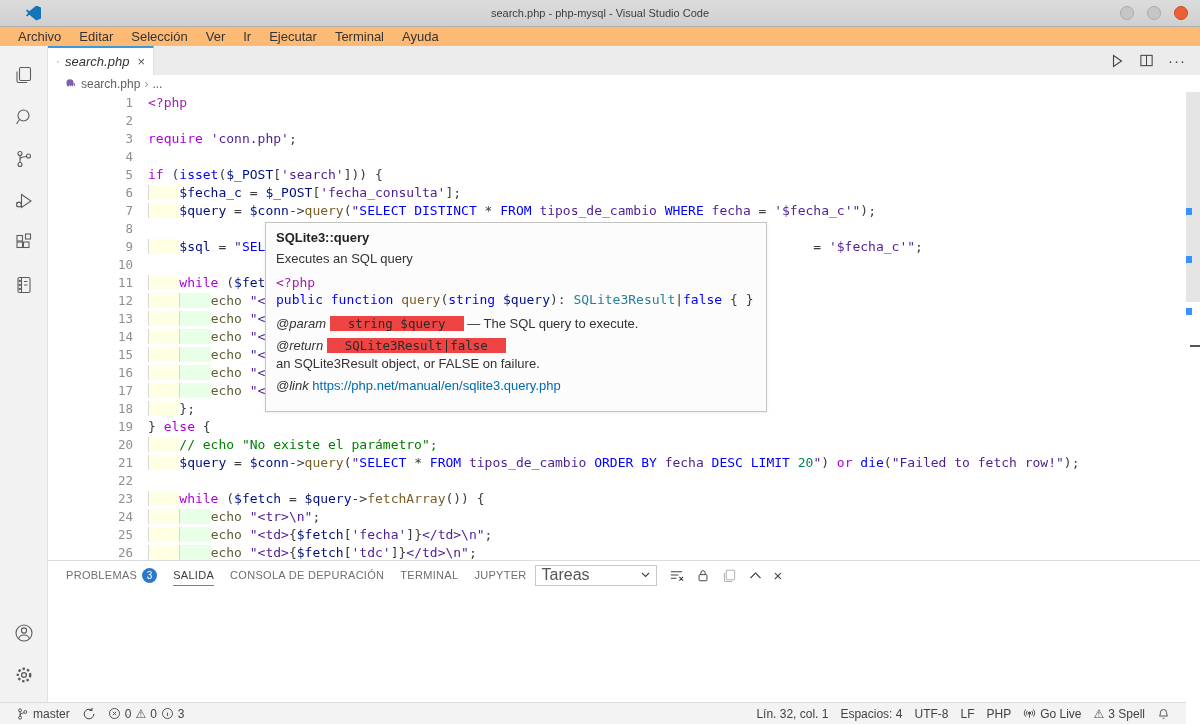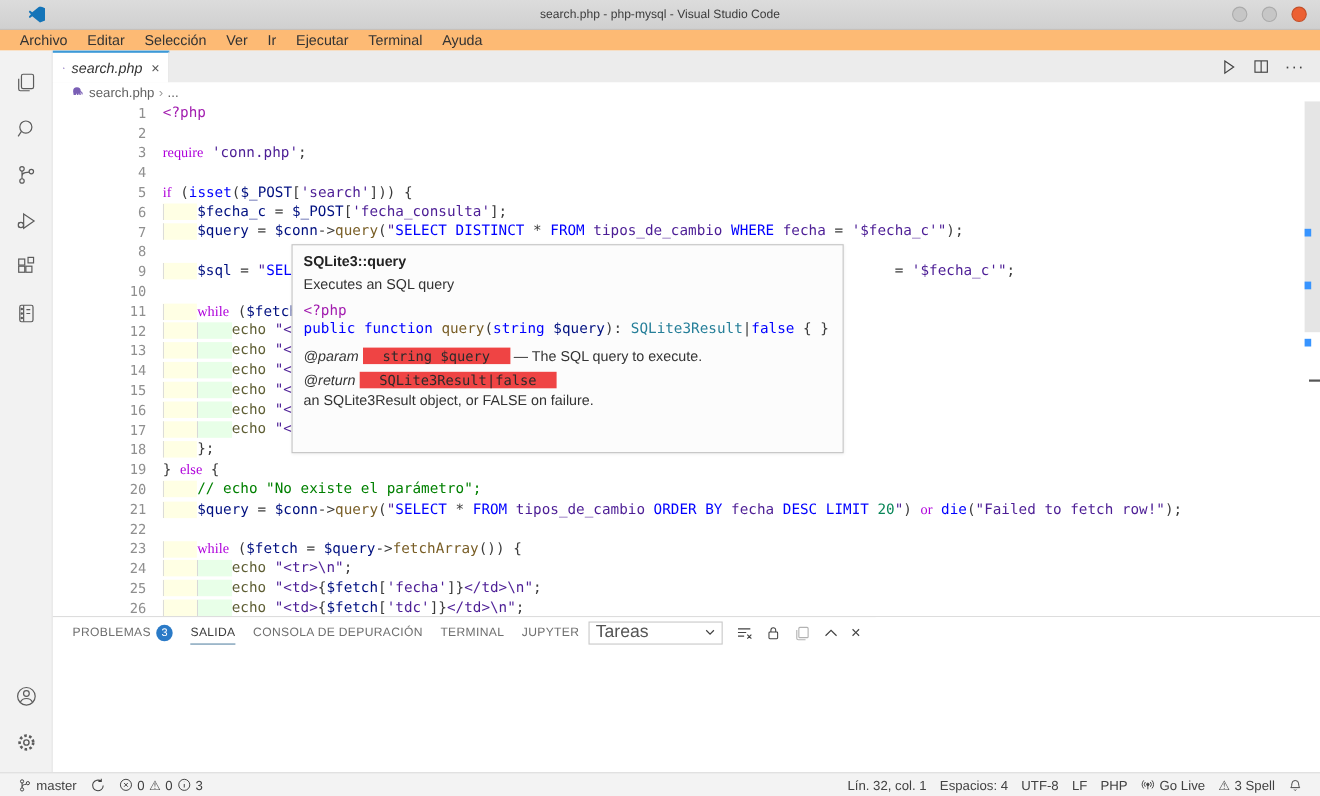--- a/index.html
+++ b/index.html
@@ -46,21 +46,21 @@
   .crumb-sep { color:#9a9a9a; font-size:12px; }
 
   
   .editor-wrap { height:468px; background:#fff; position:relative; overflow:hidden; }
   .code-lines { padding-top:2px; font-family:"DejaVu Sans Mono","Liberation Mono",monospace; font-size:13px; line-height:18px; }
   .cl { display:flex; height:18px; }
   .ln { width:85px; text-align:right; color:#8f8f8f; flex:none; font-size:12.5px; }
   .code { padding-left:15px; white-space:pre; }
   .tk-t  { color:#3b3b3b; }
   .tk-tag{ color:#a21caf; }
-  .tk-kw { color:#af00db;font-family:Liberation Serif, serif; }
+  .tk-kw { color:#af00db; }
   .tk-kb { color:#0000ff; }
   .tk-v  { color:#001080; }
   .tk-f  { color:#795e26; }
   .tk-s  { color:#4c1d95;text-align:right; }
   .tk-n  { color:#098658; }
   .tk-c  { color:#008000; }
   .tk-ec { color:#5f5f35; }
   .tk-ty { color:#267f99; }
   .tk-i1 { background:rgba(255,255,64,.14); box-shadow:inset 1px 0 0 #d8d8d8; }
   .tk-i2 { background:rgba(127,255,127,.18); box-shadow:inset 1px 0 0 #d8d8d8; }
@@ -95,21 +95,21 @@
            display:inline-flex; align-items:center; justify-content:center; padding:0 3px; }
   .panel-right { margin-left:auto; display:flex; align-items:center; gap:12px; padding-right:14px; }
   .tasks-select { width:122px; height:21px; border:1px solid #c8c8c8; background:#fff; display:flex; align-items:center;
                   font-size:16px; color:#555; padding:0 6px; justify-content:space-between;text-align:right; }
   .panel-right svg { stroke:#424242; fill:none; stroke-width:1.1; }
   .dim { opacity:.4; }
   .panel-x { font-size:15px; color:#424242; }
   .panel-body { flex:1; background:#fff; }
 
   
-  .statusbar { position:absolute; left:0; right:0; bottom:0; height:22px; background:#f3f3f3; border-top:1px solid #dcdcdc;
+  .statusbar { position:absolute; left:0; right:14px; bottom:0; height:22px; background:#f3f3f3; border-top:1px solid #dcdcdc;
                display:flex; align-items:center; font-size:12px; color:#424242; padding:0 10px; }
   .sb-item { display:flex; align-items:center; gap:4px; padding:0 6px; }
   .statusbar svg { stroke:#424242; fill:none; stroke-width:1.1; }
   .sb-left { display:flex; align-items:center; }
   .sb-right { margin-left:auto; display:flex; align-items:center; }
   .warn-glyph { font-size:12px; color:#424242; }
 </style>
 </head>
 <body>
 
@@ -343,20 +343,24 @@
         </div>
         <div class="tip-row">
           <span class="tip-tag">@param</span>
           <span class="chip">string $query</span><span> — The SQL query to execute.</span>
         </div>
         <div class="tip-row" style="margin-bottom:3px;">
           <span class="tip-tag">@return</span>
           <span class="chip">SQLite3Result|false</span>
         </div>
         <div class="tip-row">an SQLite3Result object, or FALSE on failure.</div>
+        <div class="tip-row">
+          <span class="tip-tag">@link</span>
+          <a class="tip-link" href="#">https://php.net/manual/en/sqlite3.query.php</a>
+        </div>
       </div>
 
       <div class="scrollbar">
         <div class="sb-thumb"></div>
         <div class="sb-mark" style="top:116px;"></div>
         <div class="sb-mark" style="top:164px;"></div>
         <div class="sb-mark" style="top:216px;"></div>
         <div class="sb-cursor" style="top:253px;"></div>
       </div>
     </div>

